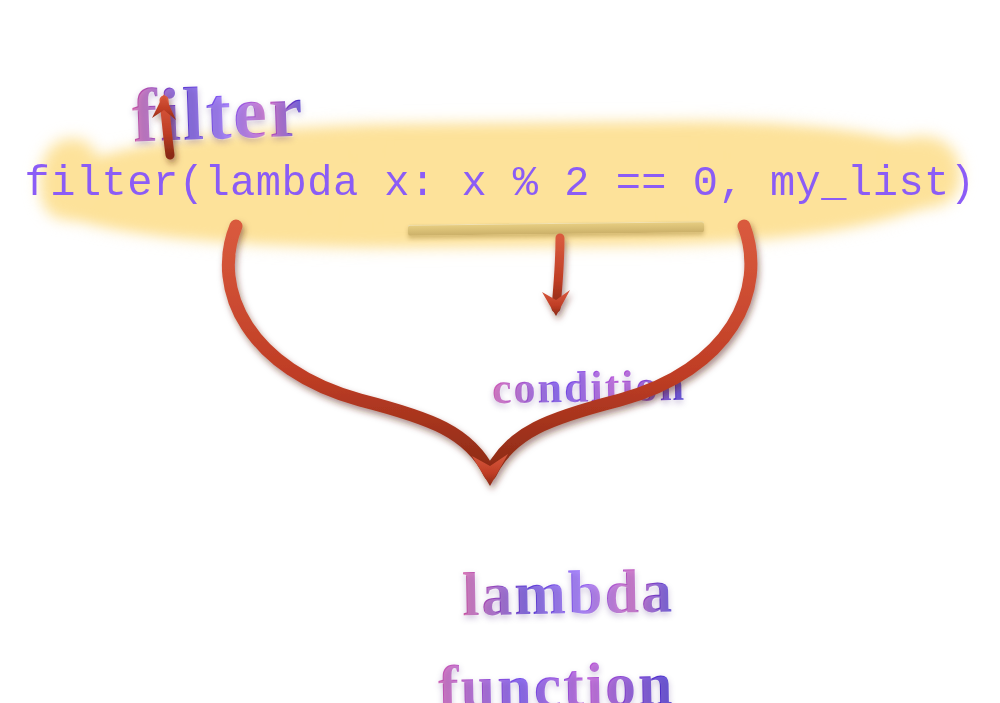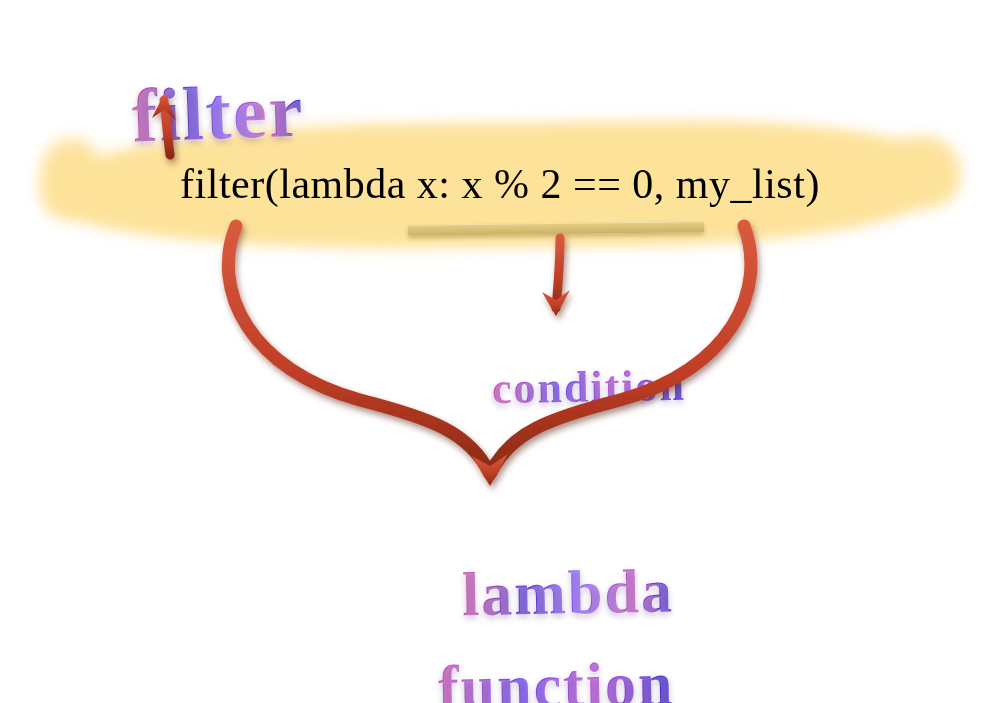--- a/index.html
+++ b/index.html
@@ -44,23 +44,23 @@
   .highlight::after {
     right: -10px; top: 15px; width: 70px; height: 70px;
     border-radius: 40% 50% 40% 50%;
   }
   .code-line {
     position: absolute;
     left: 0;
     top: 160px;
     width: 1000px;
     text-align: center;
-    font-family: Liberation Serif, serif;
+    font-family: Liberation Mono, monospace;
     font-size: 42px;
-    color: #000000;
+    color: #8b5cf6;
     letter-spacing: 0.5px;
     white-space: nowrap;
   }
   
   .condition-underline {
     position: absolute;
     left: 408px;
     top: 223px;
     width: 296px;
     height: 11px;

